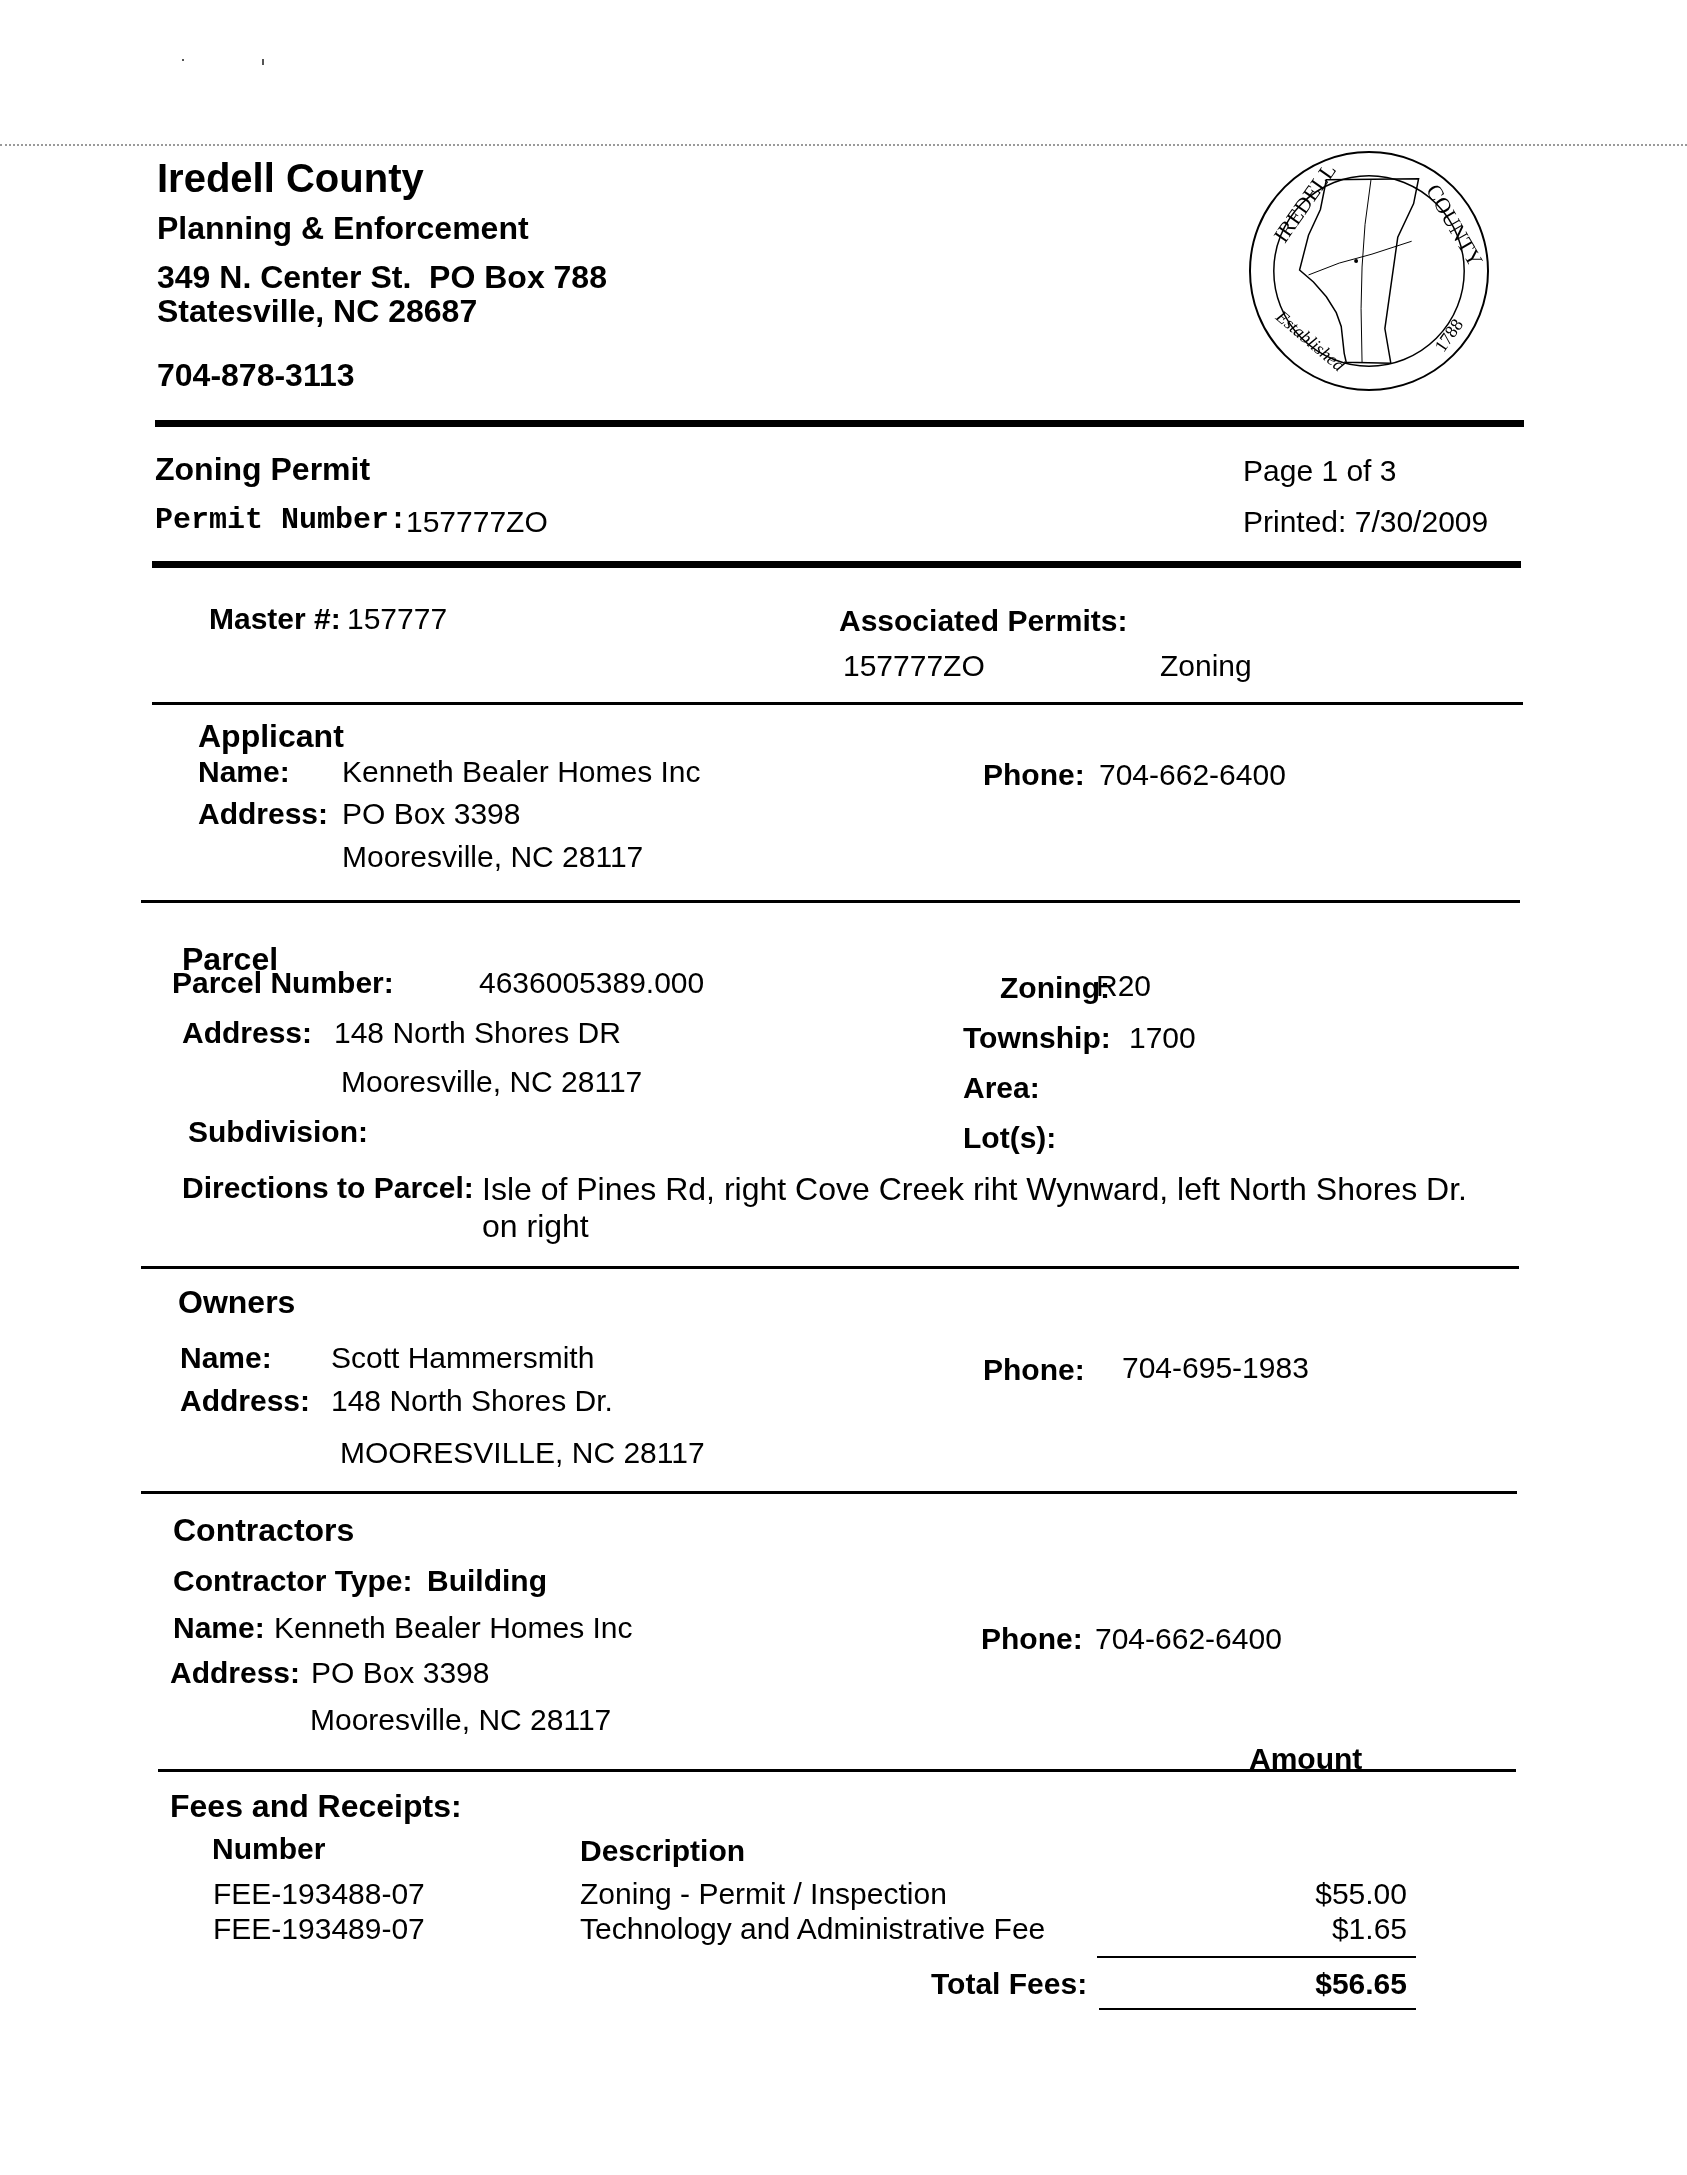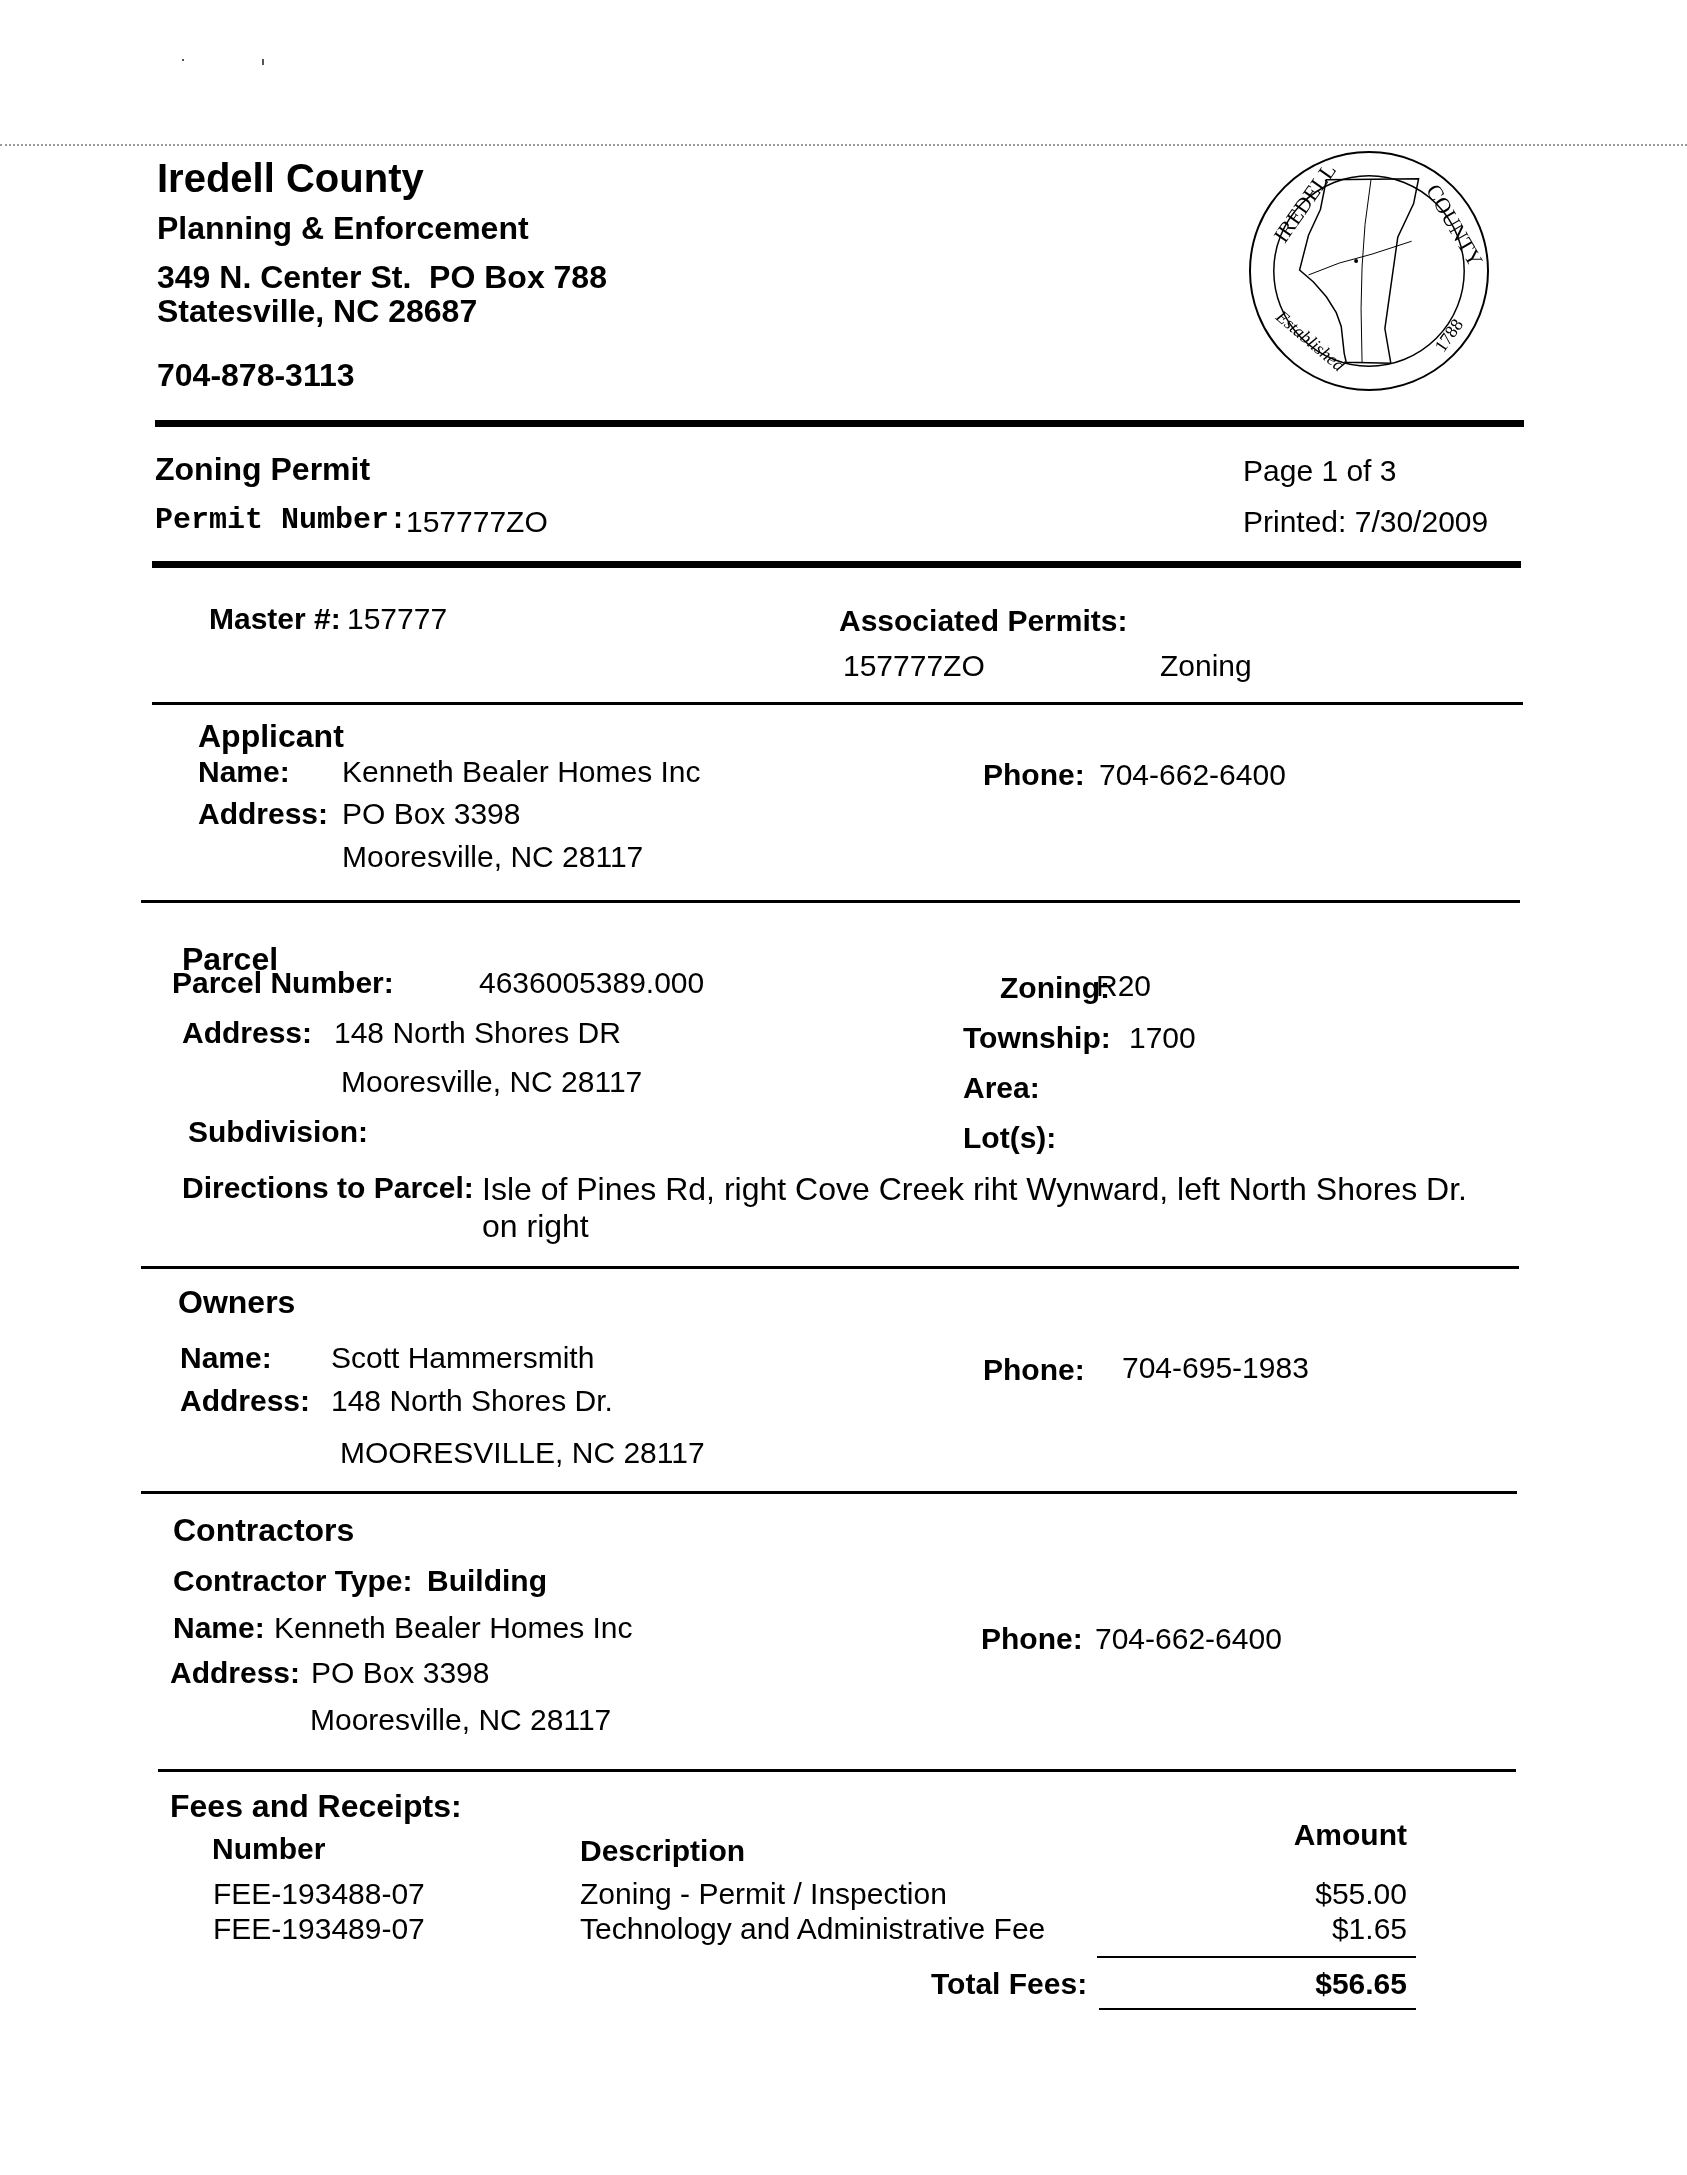--- a/index.html
+++ b/index.html
@@ -114,21 +114,21 @@
 <div class="abs t" style="left:311px;top:1658px;">PO Box 3398</div>
 <div class="abs t" style="left:310px;top:1705px;">Mooresville, NC 28117</div>
 <div class="abs tb" style="left:981px;top:1624px;">Phone:</div>
 <div class="abs t" style="left:1095px;top:1624px;">704-662-6400</div>
 
 <div class="rule" style="left:158px;top:1769px;width:1358px;"></div>
 
 <div class="abs sec" style="left:170px;top:1790px;">Fees and Receipts:</div>
 <div class="abs tb" style="left:212px;top:1834px;">Number</div>
 <div class="abs tb" style="left:580px;top:1836px;">Description</div>
-<div class="abs tb" style="left:1249px;top:1820px;width:158px;text-align:right;">Amount</div>
+<div class="abs tb" style="left:1249px;top:1744px;width:158px;">Amount</div>
 
 <div>
   <div>
     <div class="abs t" style="left:213px;top:1879px;">FEE-193488-07</div>
     <div class="abs t" style="left:580px;top:1879px;">Zoning - Permit / Inspection</div>
     <div class="abs t" style="left:1249px;top:1879px;width:158px;text-align:right;">$55.00</div>
   </div>
   <div>
     <div class="abs t" style="left:213px;top:1914px;">FEE-193489-07</div>
     <div class="abs t" style="left:580px;top:1914px;">Technology and Administrative Fee</div>

